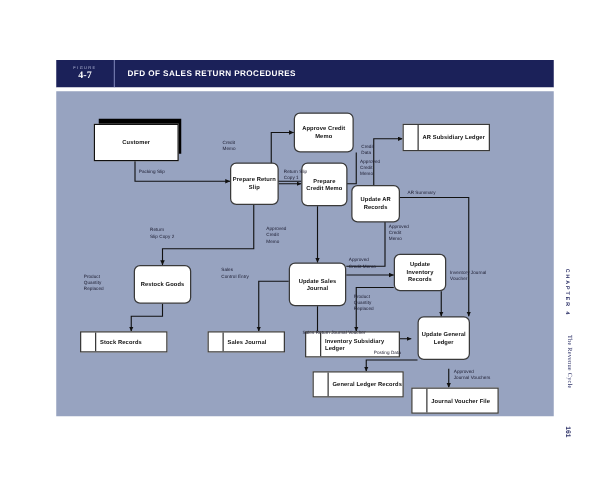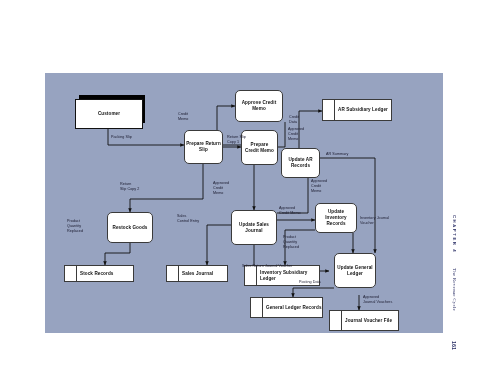--- a/index.html
+++ b/index.html
@@ -79,20 +79,27 @@
   .cycle-run{left:457px;top:268px;font-size:5px;letter-spacing:.2px;
              transform:rotate(90deg);font-family:"Liberation Serif", serif;}
   .folio{left:457px;top:341px;font-size:5.4px;font-weight:700;
          transform:rotate(90deg);}
 </style>
 </head>
 <body>
 
 <div id="page">
 
+  <div class="fig-header">
+    <div class="fig-num">
+      <span class="fig-word">FIGURE</span>
+      <span class="fig-id">4-7</span>
+    </div>
+    <div class="fig-title">DFD of Sales Return Procedures</div>
+  </div>
   <div class="fig-underline"></div>
 
   <div class="canvas">
 
     <svg class="arrows" viewBox="0 0 398 260">
       <defs>
         <marker id="ah" markerWidth="5" markerHeight="5" refX="4.2" refY="2" orient="auto">
           <path d="M0,0 L4.4,2 L0,4 z" fill="#111111"></path>
         </marker>
       </defs>

